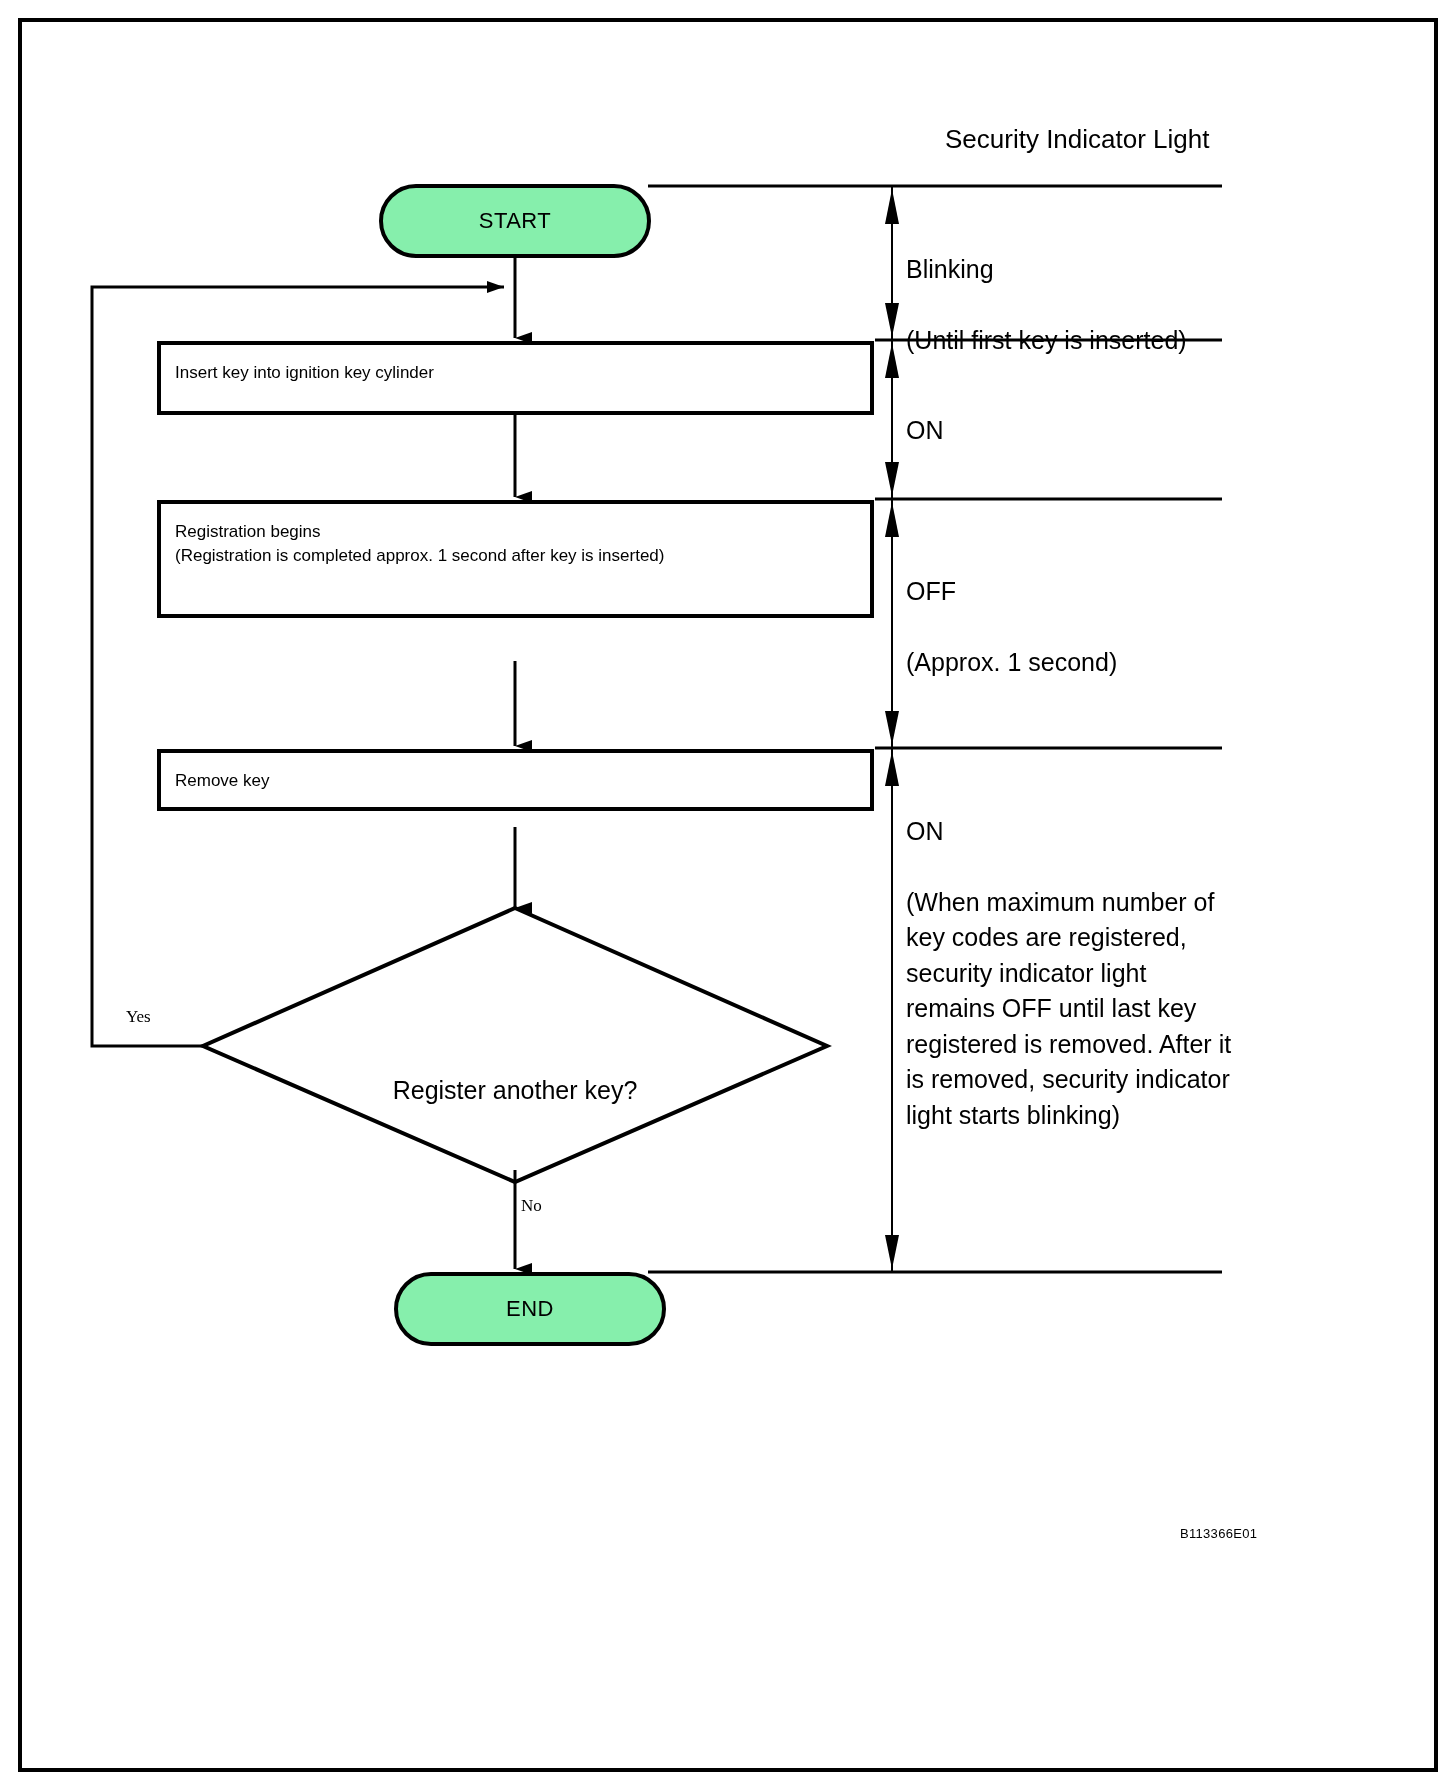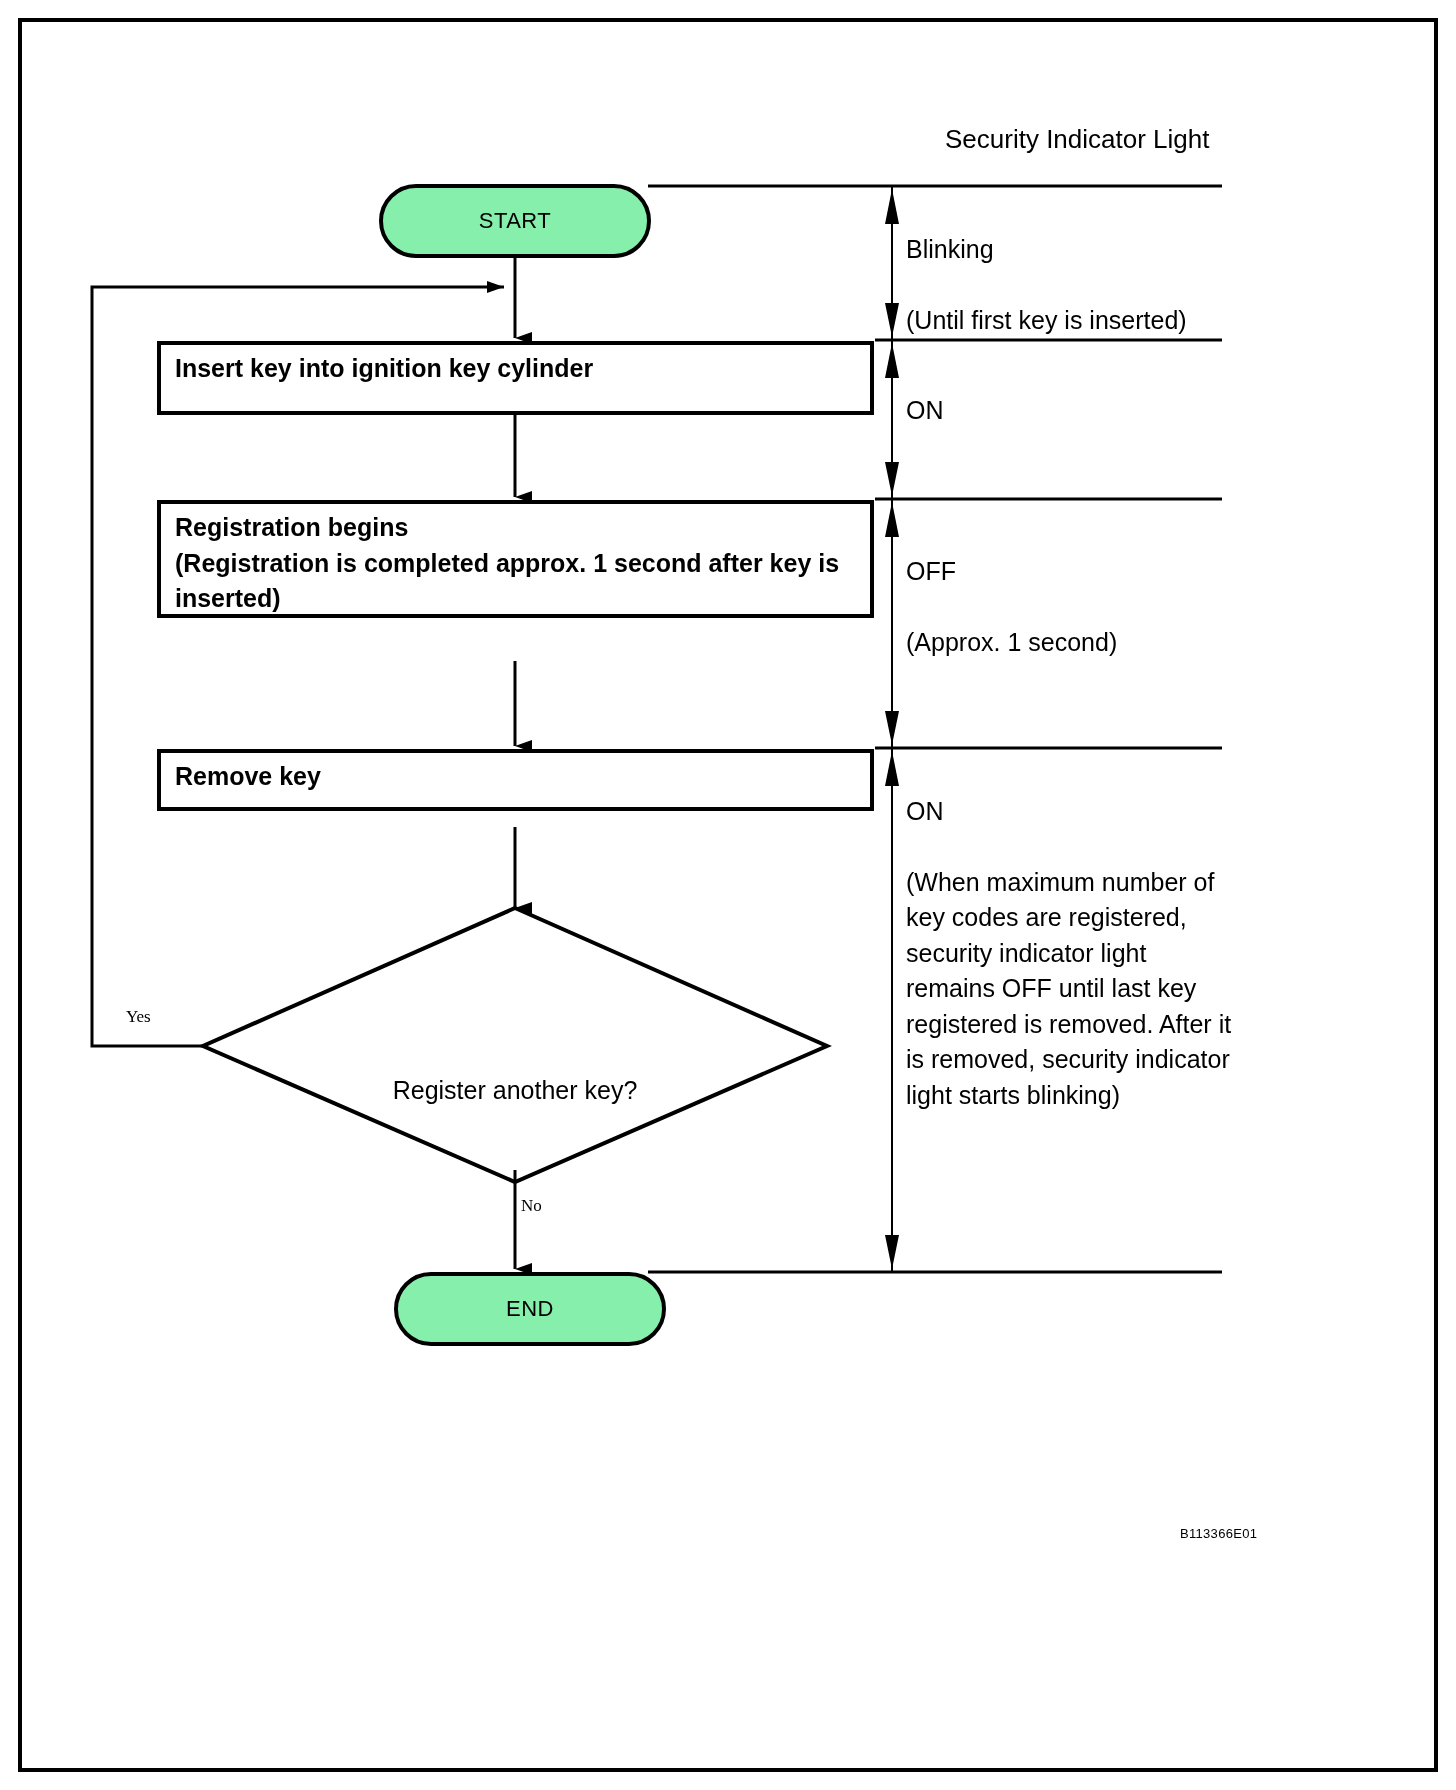--- a/index.html
+++ b/index.html
@@ -51,24 +51,23 @@
   }
   #node-start { left: 379px; top: 184px;  width: 272px; height: 74px; }
   #node-end   { left: 394px; top: 1272px; width: 272px; height: 74px; }
 
   
   .process {
     position: absolute;
     border: 4px solid #000000;
     background: #ffffff;
     box-sizing: border-box;
-    font-size: 25px;
+    font-size: 17px;
     line-height: 1.42;
-    padding: 6px 0 0 14px;
-    font-weight: bold;
+    padding: 16px 0 0 14px;
   }
   #node-insert   { left: 157px; top: 341px; width: 717px; height: 74px; }
   #node-register { left: 157px; top: 500px; width: 717px; height: 118px; }
   #node-remove   { left: 157px; top: 749px; width: 717px; height: 62px; }
 
   
   #decision-label {
     position: absolute;
     left: 205px;
     top: 1027px;
@@ -102,21 +101,21 @@
     position: absolute;
     font-size: 25px;
     line-height: 1.42;
     white-space: pre-line;
   }
   #ann-blinking { left: 906px; top: 196px;  width: 330px; }
   #ann-on1      { left: 906px; top: 357px;  width: 330px; }
   #ann-off      { left: 906px; top: 518px;  width: 330px; }
   #ann-on2      { left: 906px; top: 758px;  width: 340px; }
 
-  .ann-head   { display: block; }
+  .ann-head   { display: block; margin-top: 20px; }
   .ann-detail { display: block; }
 
   
   #figure-code {
     position: absolute;
     left: 1180px;
     top: 1526px;
     font-size: 13px;
     letter-spacing: 0.3px;
     font-family: "Liberation Sans", sans-serif;

